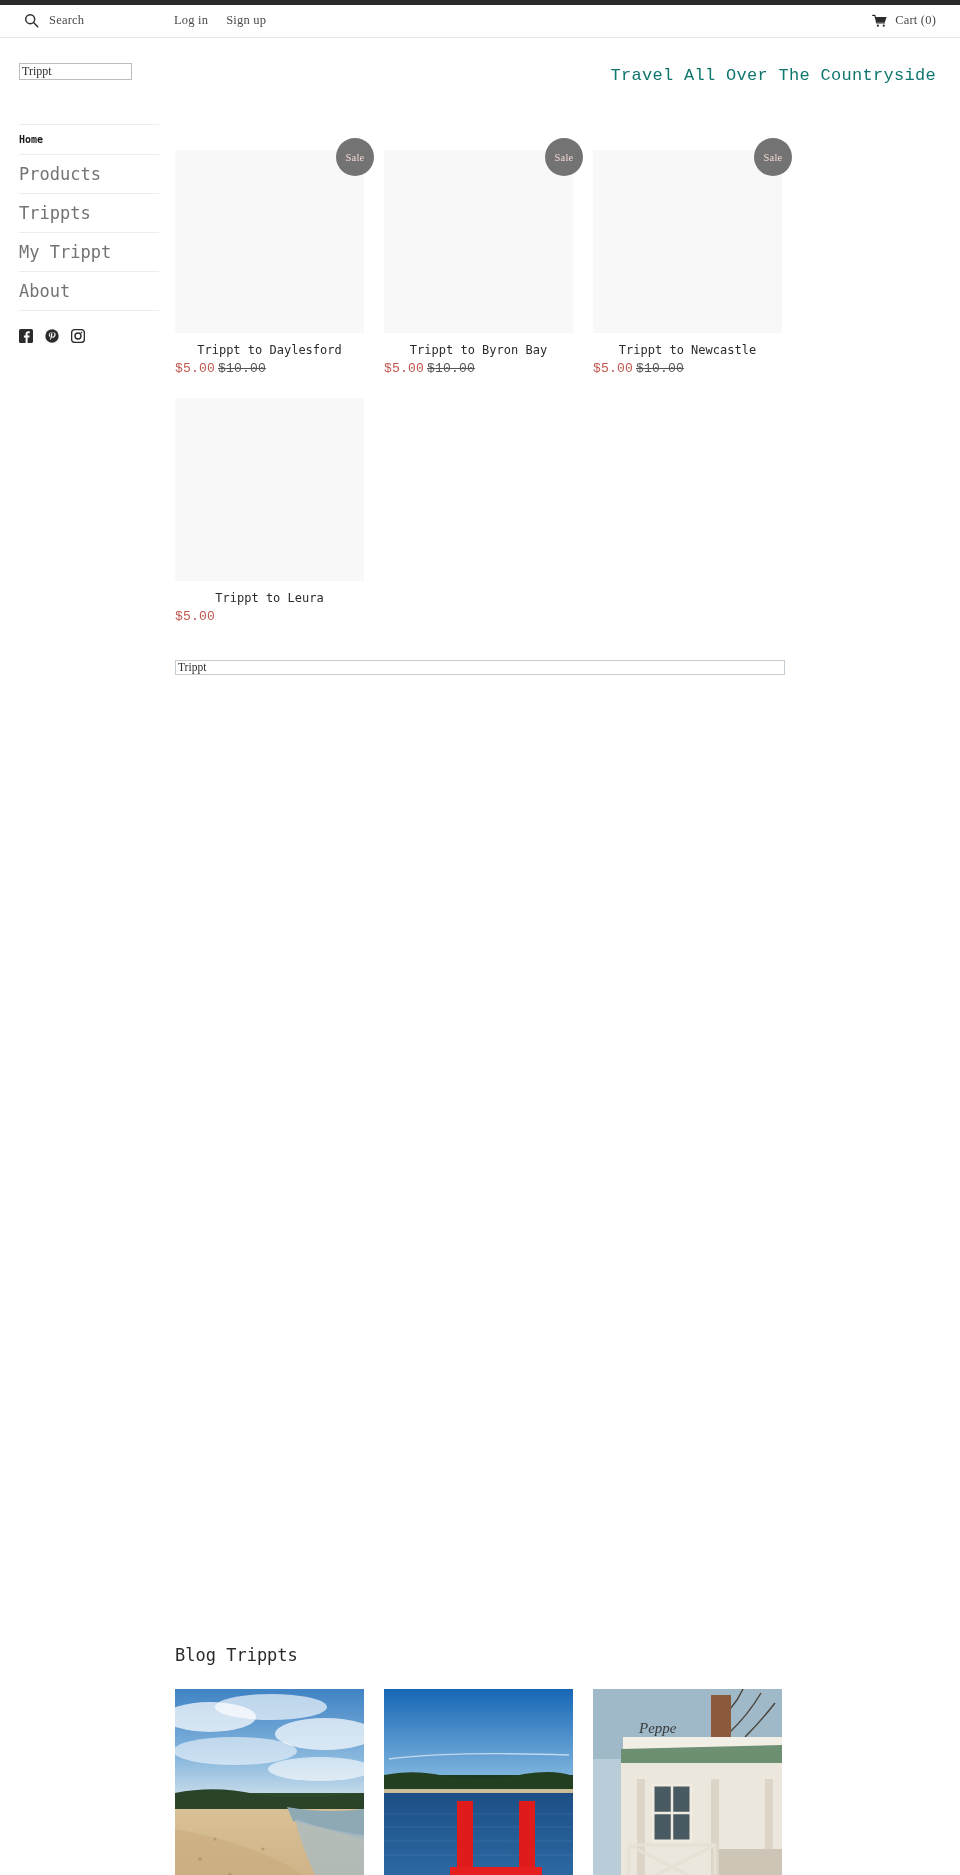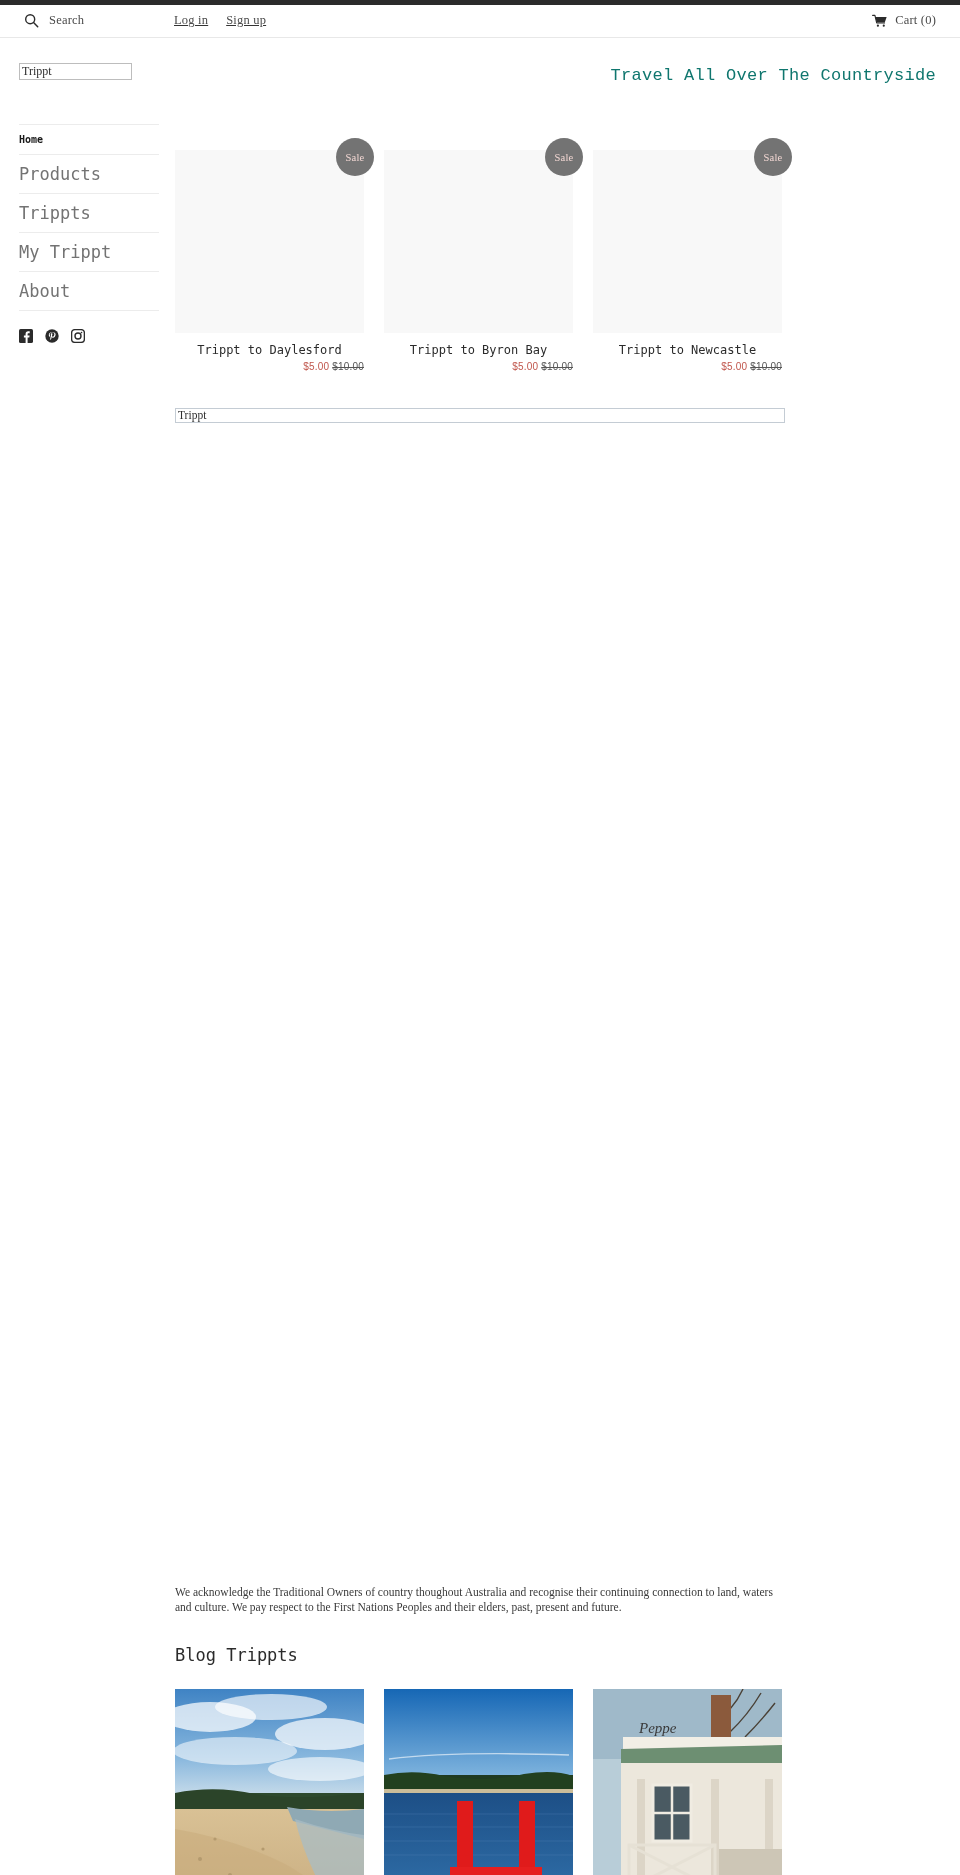--- a/index.html
+++ b/index.html
@@ -30,21 +30,21 @@
   }
   .search-icon { display:block; width:15px; height:15px; }
   .search-icon svg { display:block; }
   .util-link {
     font-family:"Liberation Serif", serif;
     font-size:12.5px; color:#4a4a4a; letter-spacing:.2px;
     text-decoration:none; white-space:nowrap;
   }
   .util-center {
     position:absolute; left:174px; top:8px;
-    display:flex; align-items:center; gap:18px;text-decoration:underline;
+    display:flex; align-items:center; gap:18px;
   }
   .util-right {
     position:absolute; right:24px; top:8px;
     display:flex; align-items:center; gap:7px;
   }
   .cart-icon { display:block; width:16px; height:14px; }
 
   
   .masthead { position:absolute; left:0; top:38px; width:960px; height:62px; }
   .logo-box {
@@ -109,23 +109,23 @@
     display:flex; align-items:center; justify-content:center;
     font-family:"Liberation Serif", serif; font-size:10.5px;
     letter-spacing:.2px;
   }
   .product-title {
     margin-top:10px; text-align:center;
     font-family:"DejaVu Sans Mono", monospace;
     font-size:12px; color:#2b2b2b; white-space:nowrap;
   }
   .product-price {
-    margin-top:4px; text-align:right;
-    font-family:Liberation Sans, sans-serif;
-    font-size:10px; letter-spacing:.2px;
+    margin-top:4px; text-align:left;
+    font-family:Liberation Mono, monospace;
+    font-size:13px; letter-spacing:.2px;
   }
   .price-sale { color:#c0564c; }
   .price-compare { color:#555; text-decoration:line-through; margin-left:3px; }
 
   
   .wide-box {
     margin-top:14px; width:610px; height:15px;
     border:1px solid #c4ccd4; background:#fff;
     font-family:"Liberation Serif", serif;
     font-size:11.5px; line-height:13px; color:#2f2f2f;
@@ -255,27 +255,33 @@
       <div class="product-card">
         <div class="product-media">
           <div class="sale-badge">Sale</div>
         </div>
         <div class="product-title">Trippt to Newcastle</div>
         <div class="product-price">
           <span class="price-sale">$5.00</span><span class="price-compare">$10.00</span>
         </div>
       </div>
 
+      <div class="product-card">
+        <div class="product-media"></div>
+        <div class="product-title">Trippt to Leura</div>
+        <div class="product-price">
+          <span class="price-sale">$5.00</span>
+        </div>
+      </div>
 
     </div>
 
     <div class="wide-box">Trippt</div>
   </div>
 
-  <div class="acknowledgement">We acknowledge the Traditional Owners of country thoughout Australia and recognise their continuing connection to land, waters and culture. We pay respect to the First Nations Peoples and their elders, past, present and future.</div>
 
   <div class="blog">
     <h2 class="blog-title">Blog Trippts</h2>
     <div class="blog-grid">
 
       <div class="blog-card">
         <div class="blog-thumb">
           <svg viewBox="0 0 189 205" preserveAspectRatio="none">
             <defs>
               <linearGradient id="sky1" x1="0" y1="0" x2="0" y2="1">

